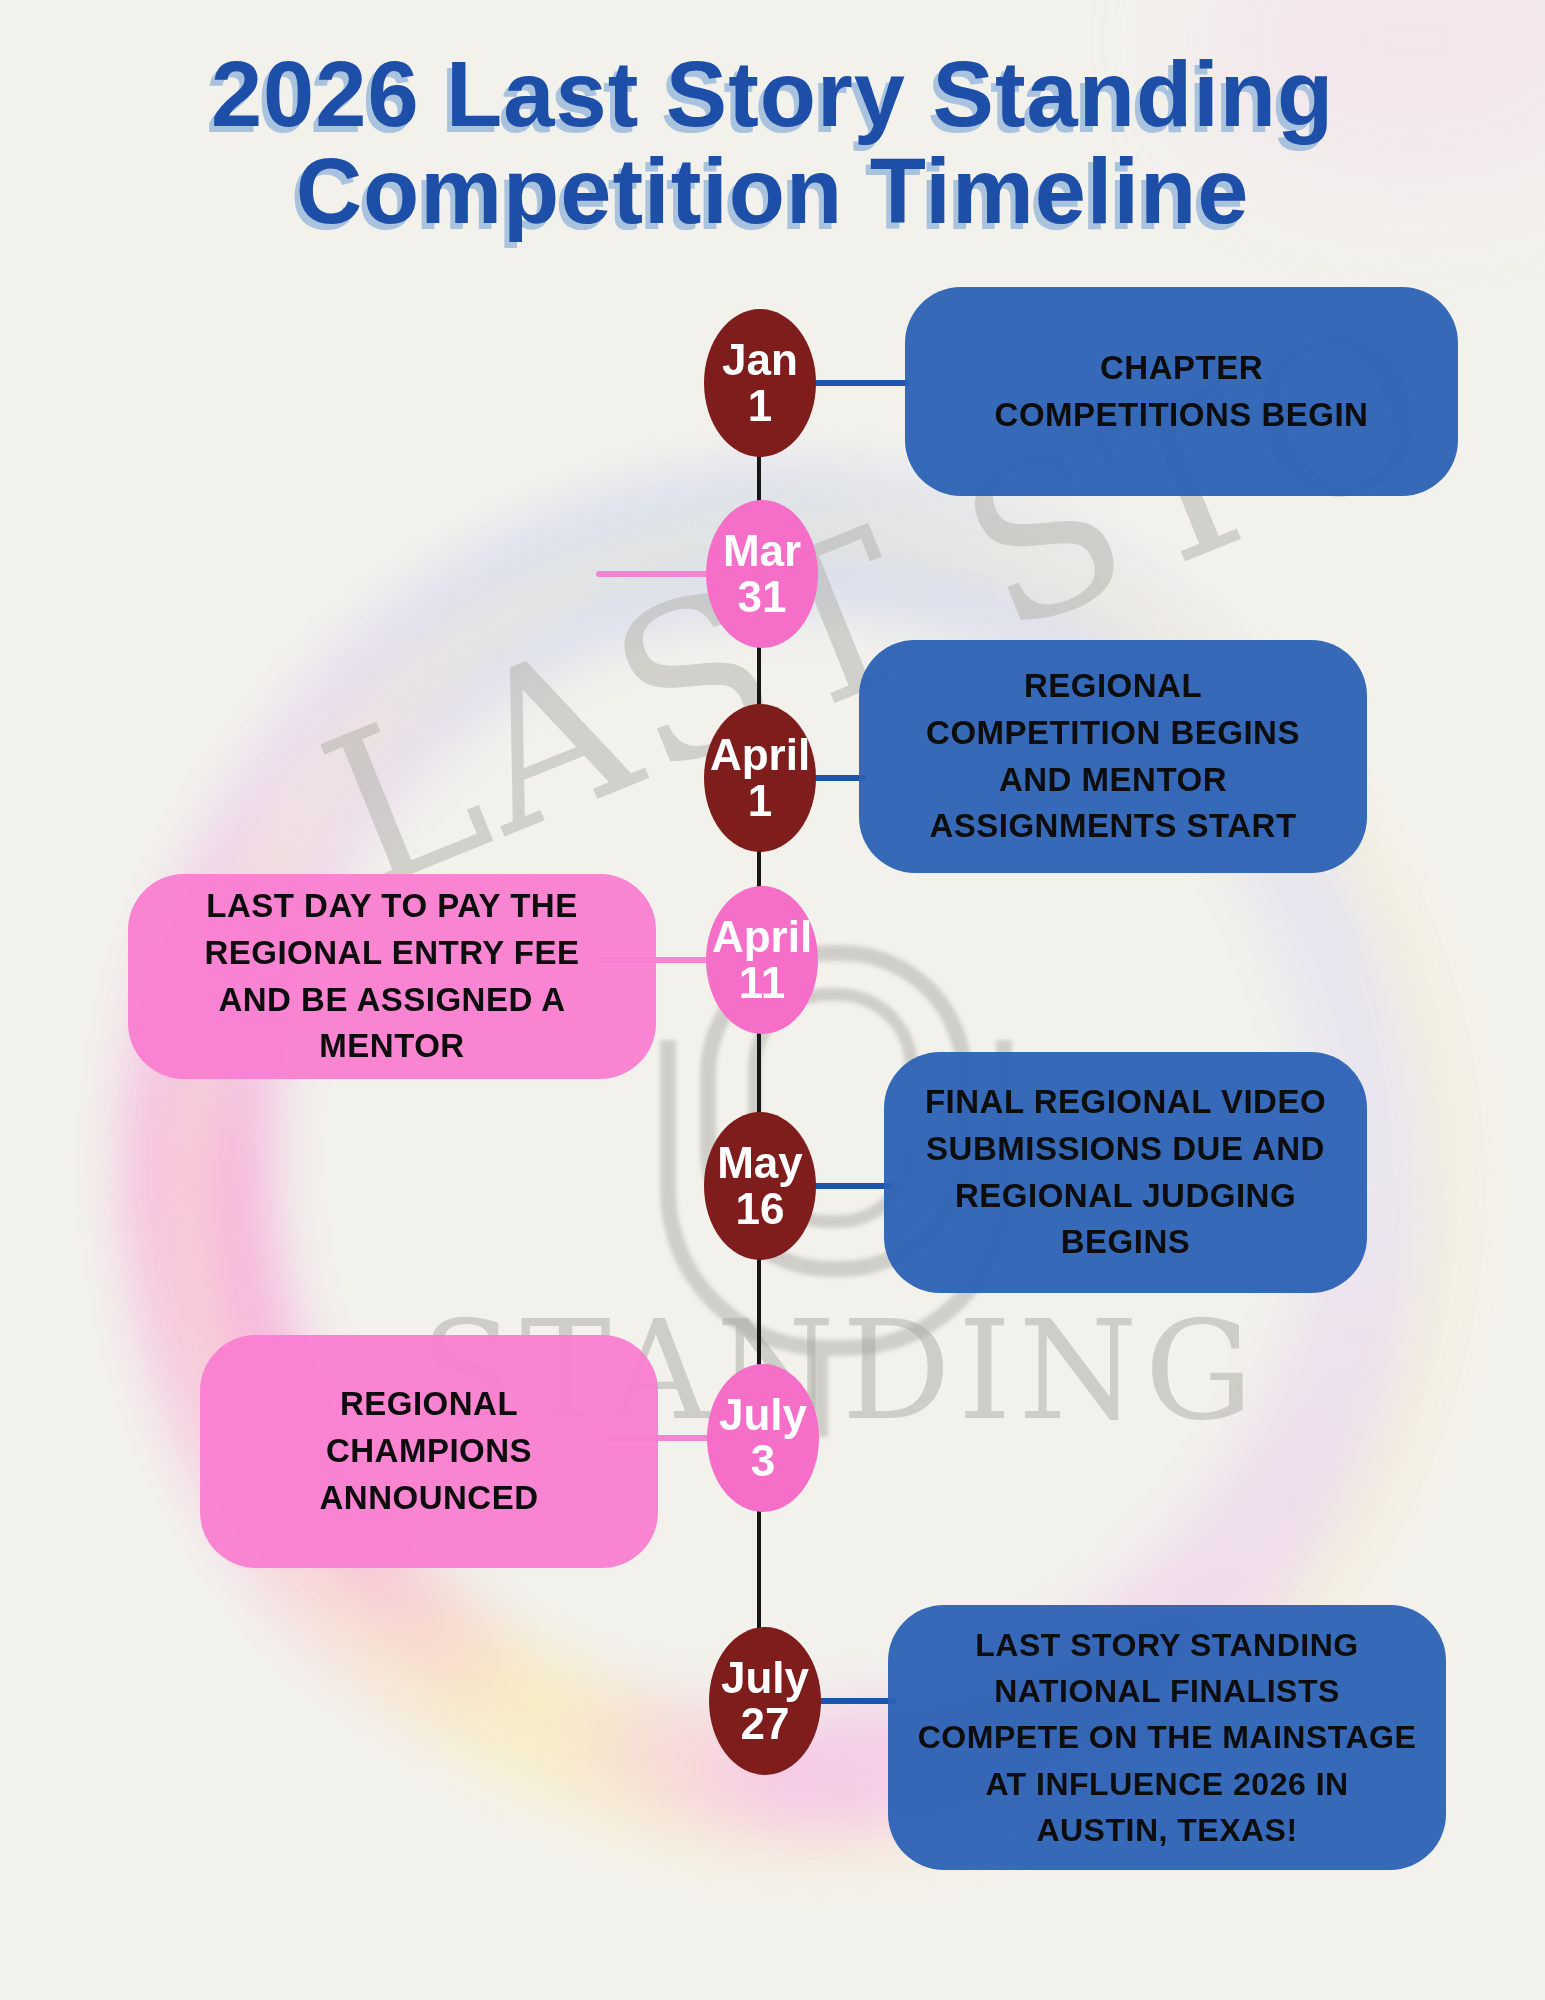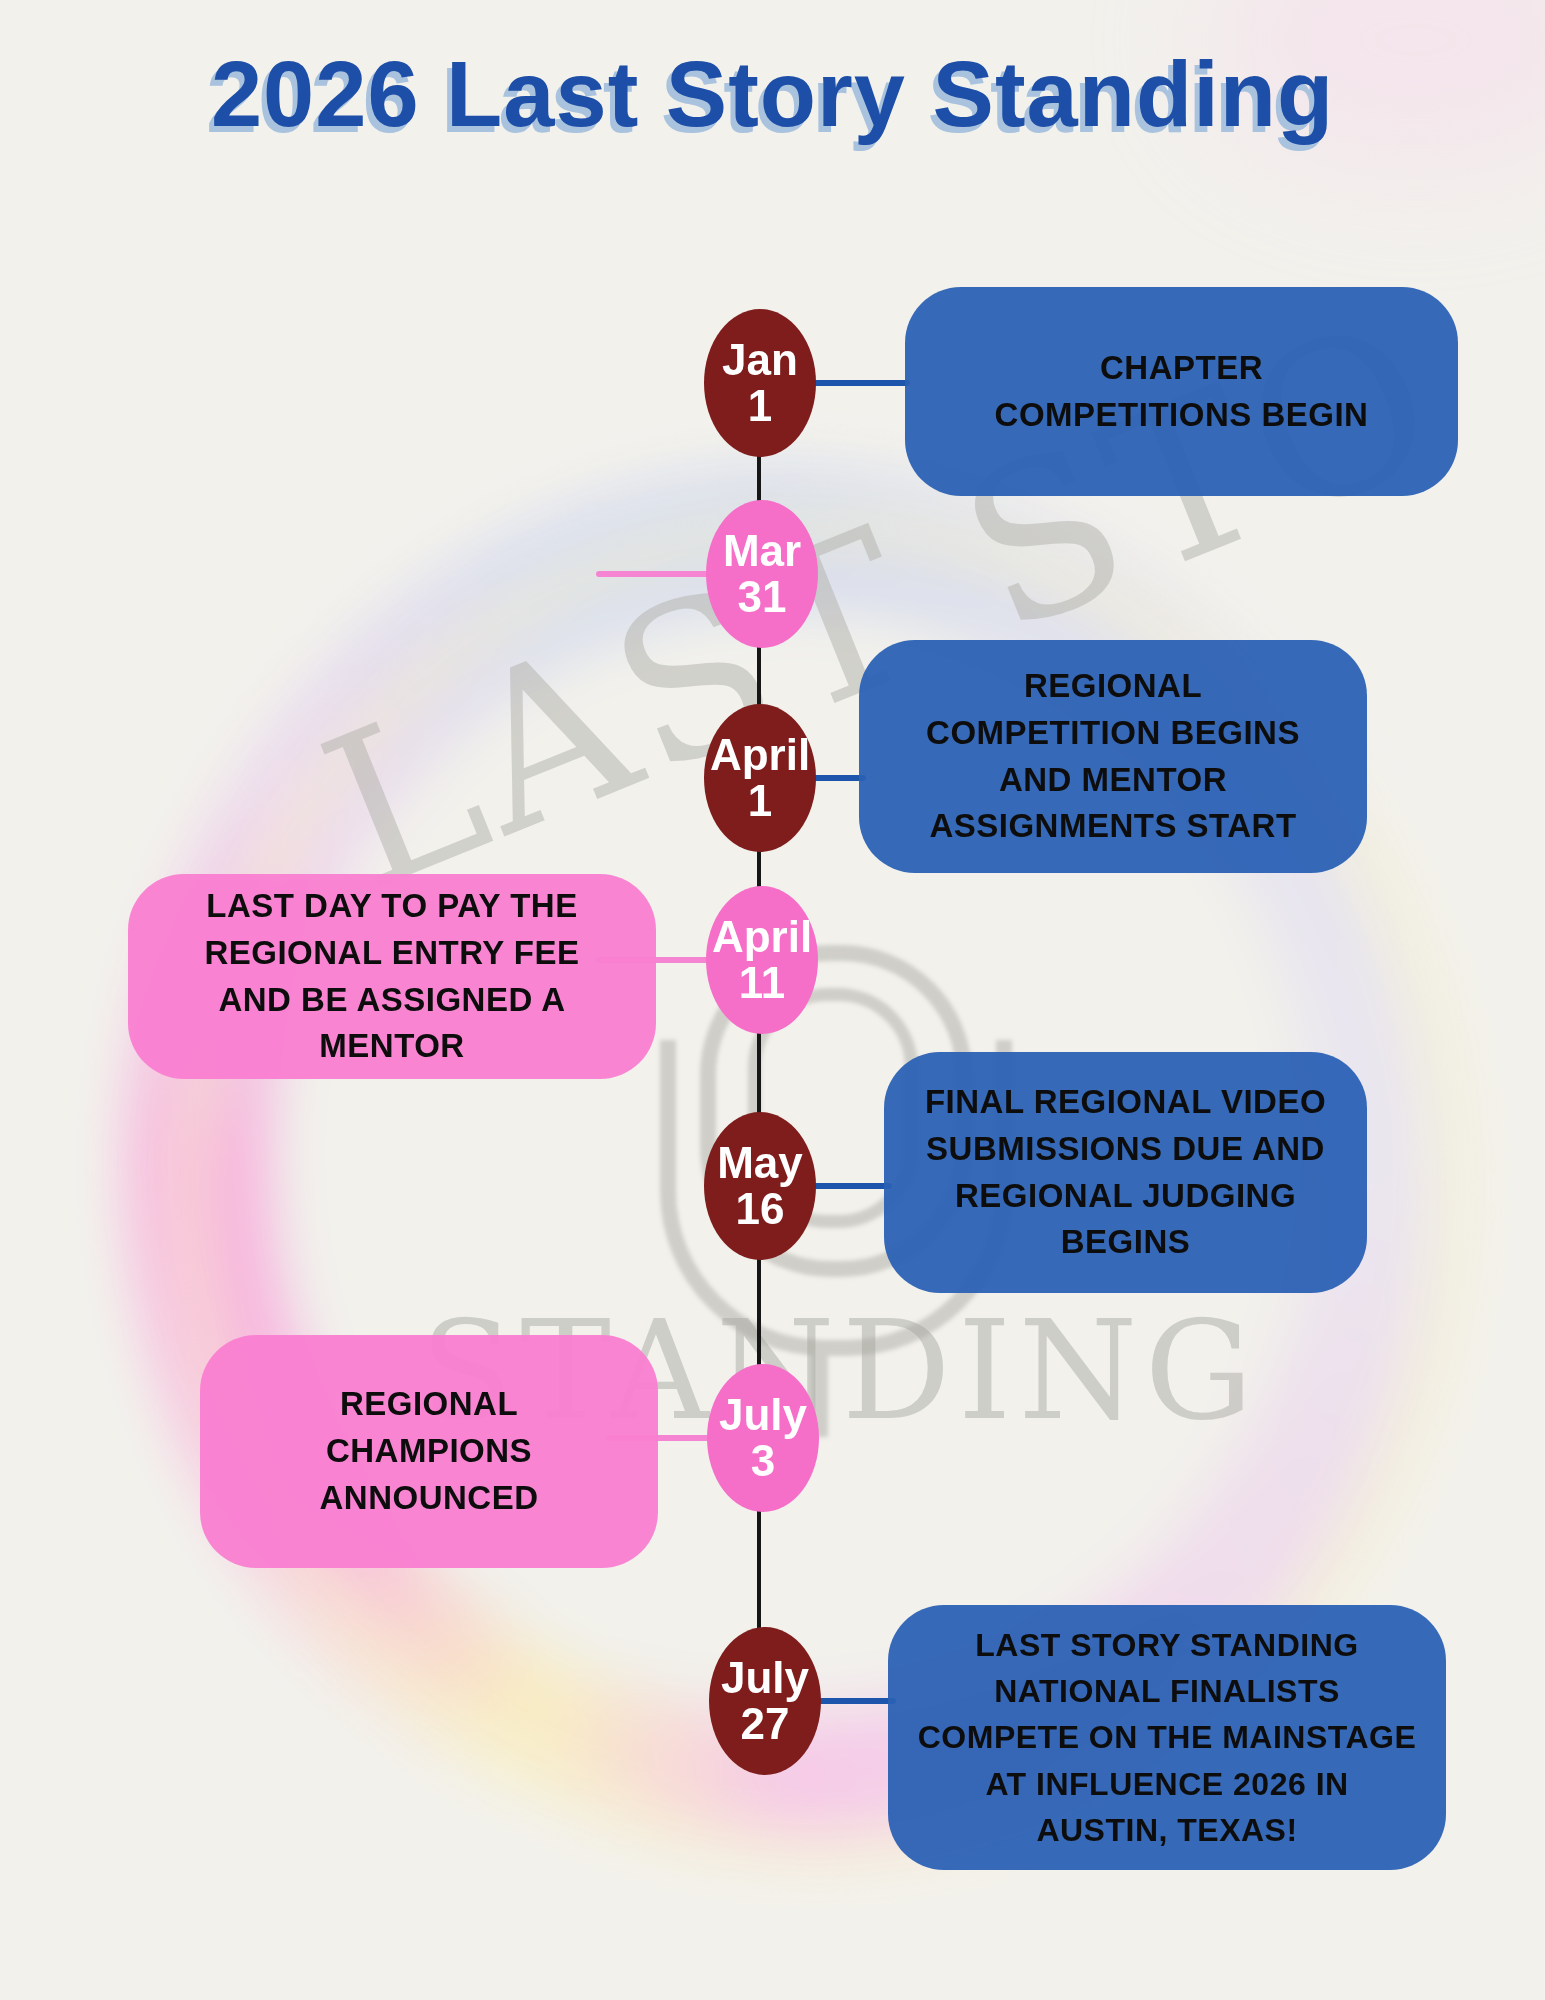--- a/index.html
+++ b/index.html
@@ -99,20 +99,21 @@
   <div class="wm wm-standing">STANDING</div>
   <div class="mic">
     <div class="mic-holder"></div>
     <div class="mic-capsule-outer"></div>
     <div class="mic-capsule-inner"></div>
     <div class="mic-stem"></div>
   </div>
 
   <div class="title">
     <div>2026 Last Story Standing</div>
+    <div>Competition Timeline</div>
   </div>
 
   <div class="tl-line"></div>
 
   <div class="connector blue e0-l"></div>
   <div class="box blue e0-b">
     <span>CHAPTER
 COMPETITIONS BEGIN</span>
   </div>
   <div class="circle blue e0-c">

